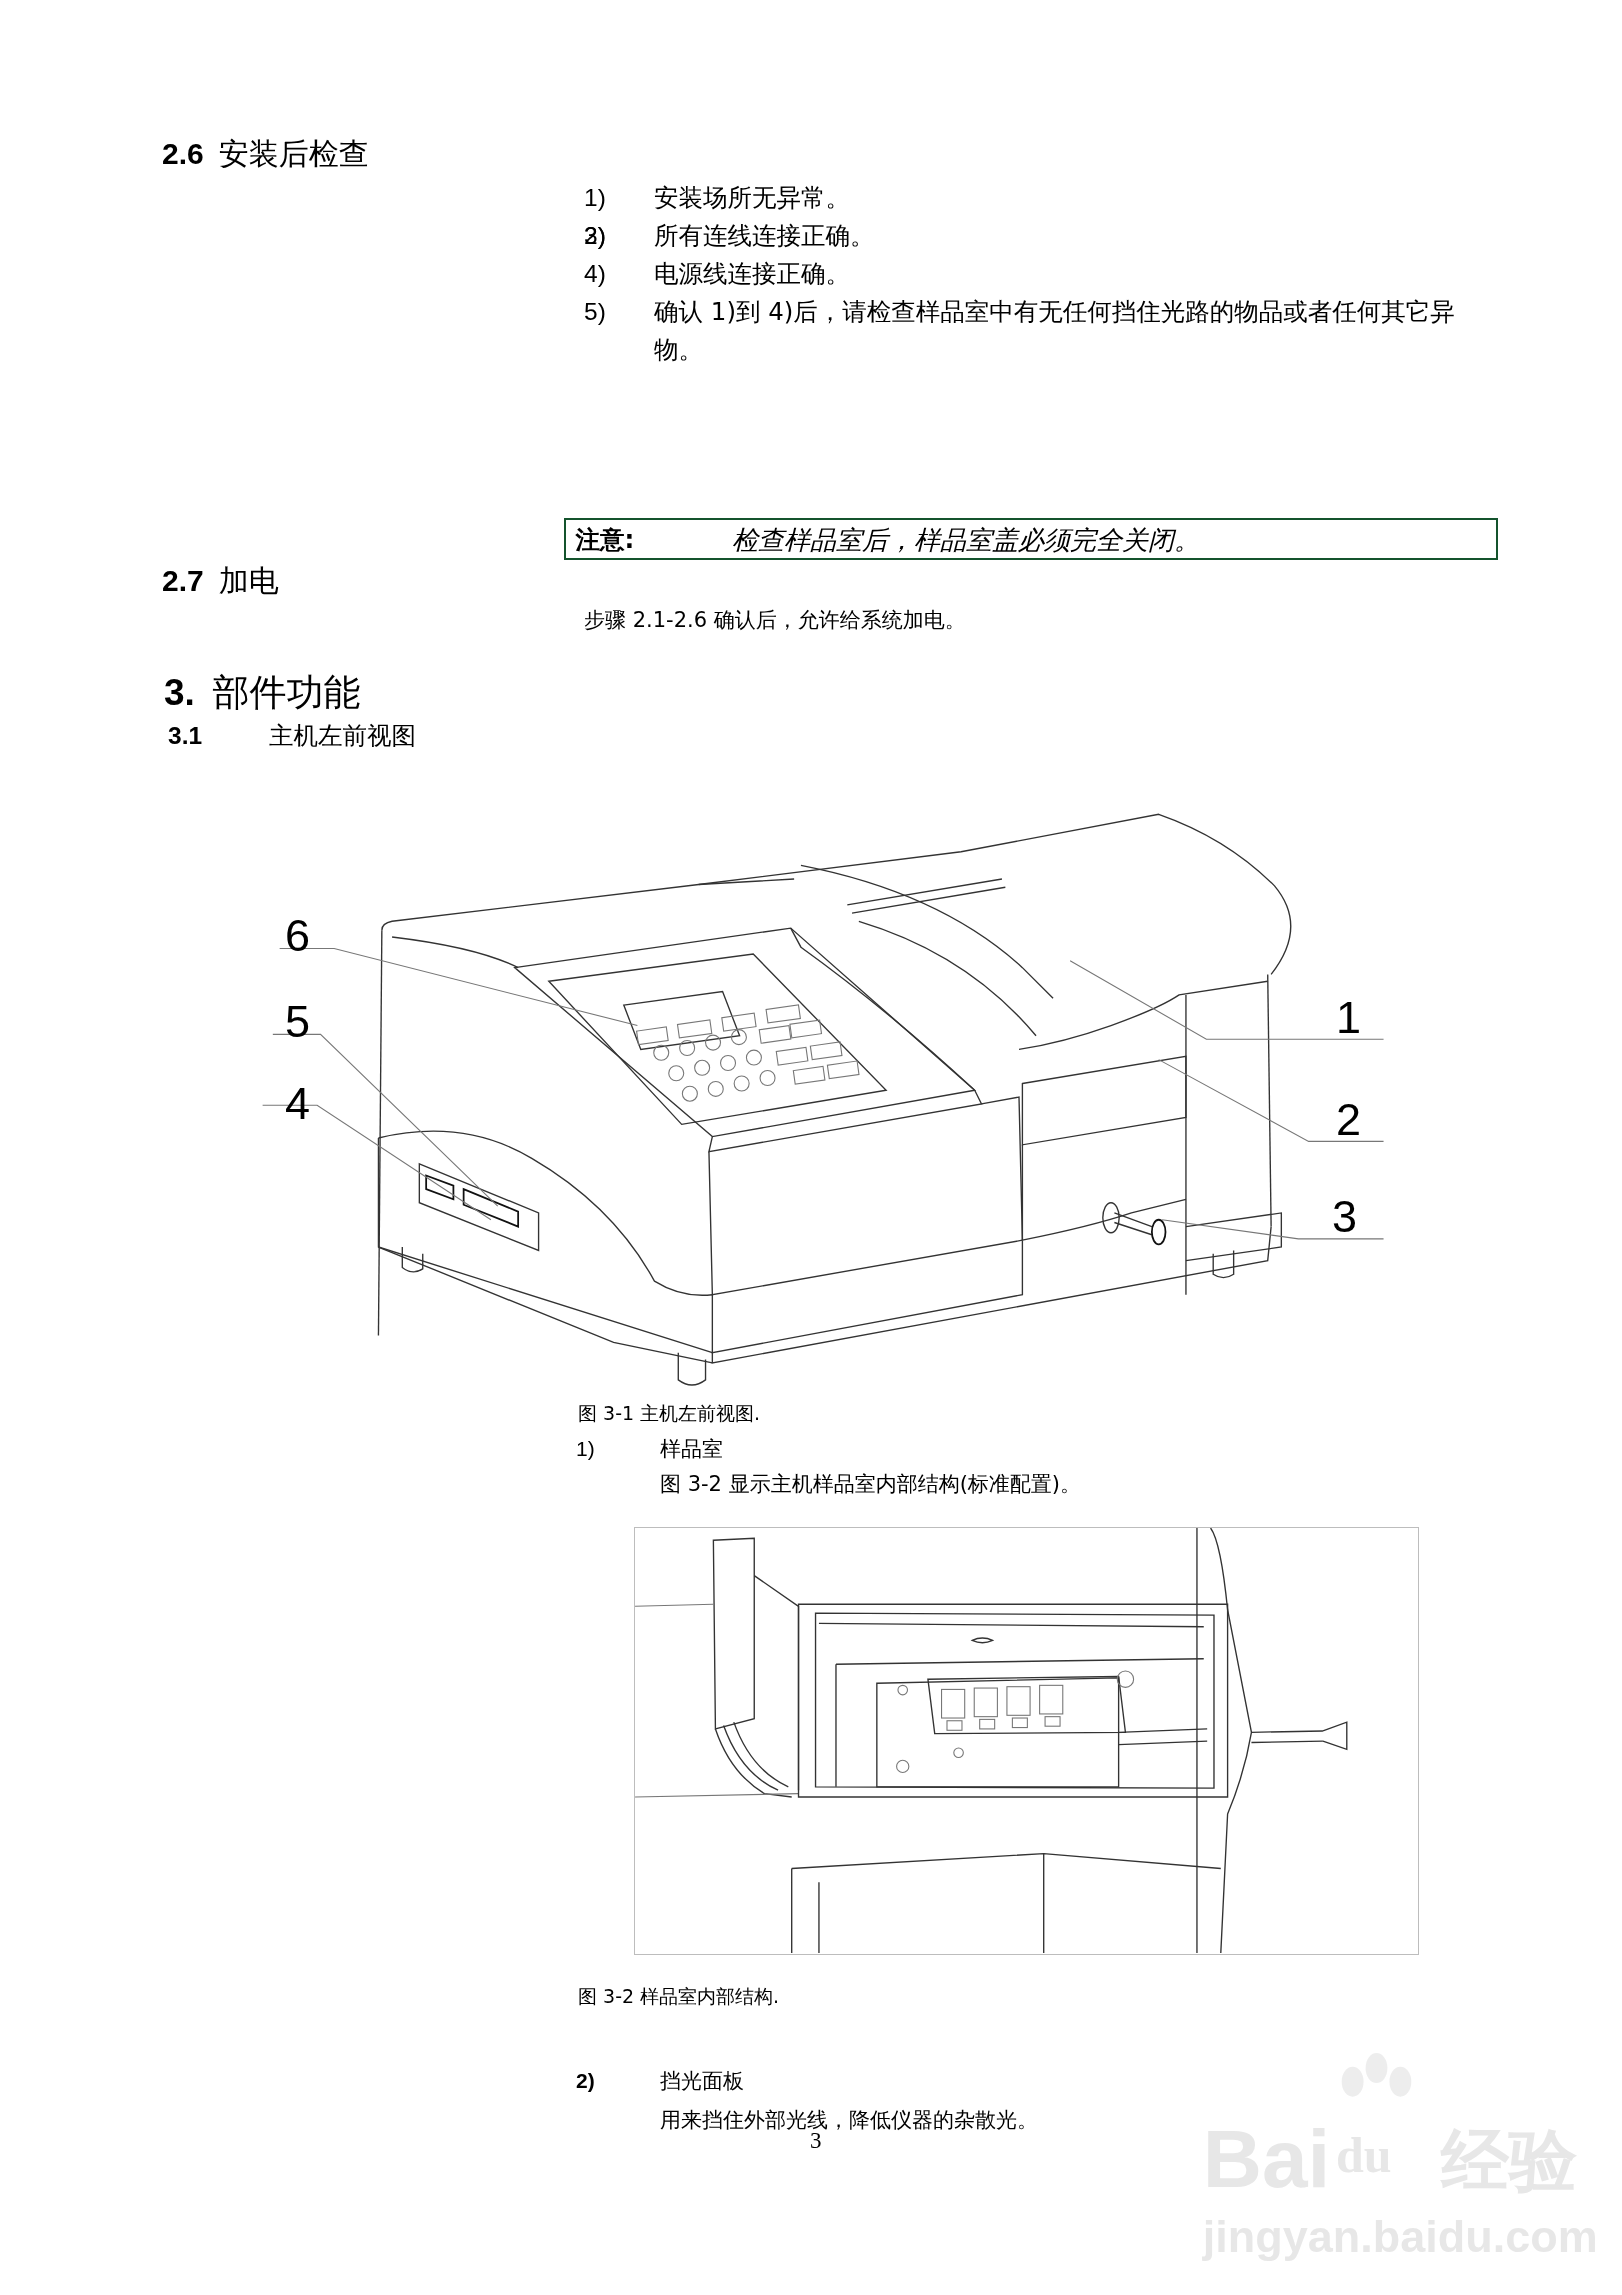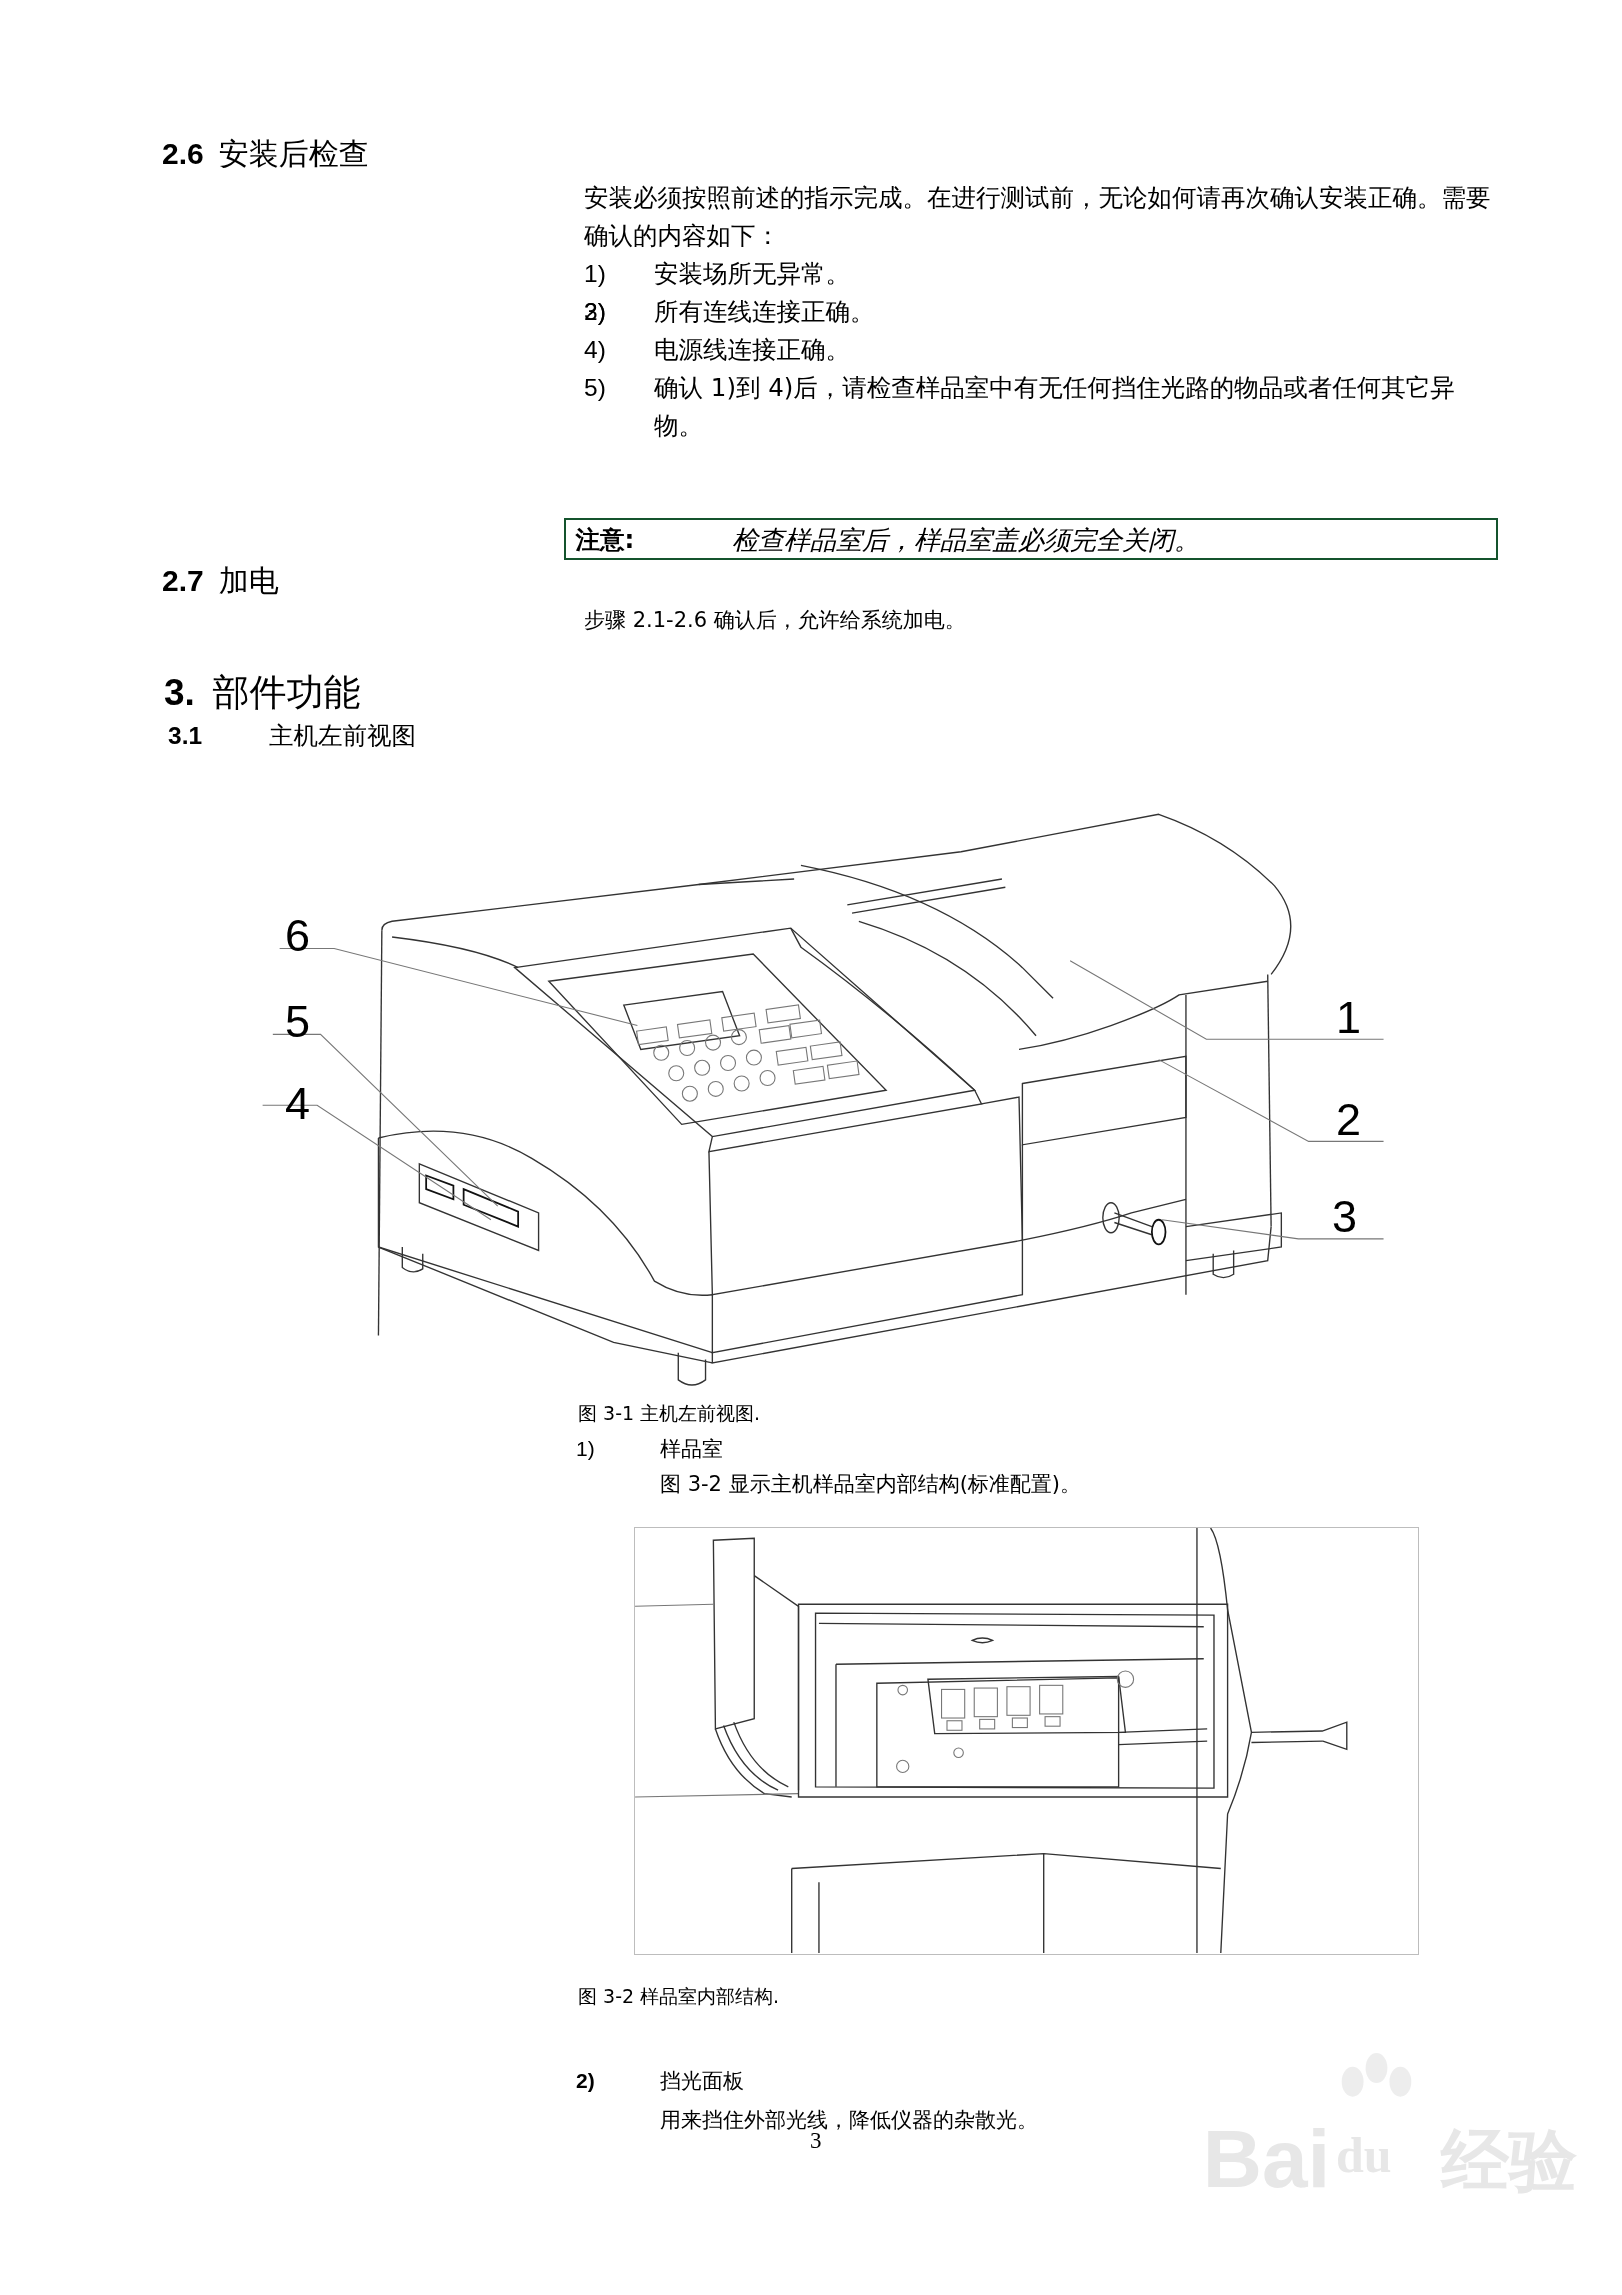--- a/index.html
+++ b/index.html
@@ -31,21 +31,20 @@
   svg .ld { fill:none; stroke:#111; stroke-width:2.6; }
 </style>
 </head>
 <body>
 
 <div class="abs h2" style="left:162px; top:136px;">
   <span class="num">2.6</span><span>安装后检查</span>
 </div>
 
 <div class="para" style="top:179px;">
-  <div style="white-space:normal; word-break:break-all;">安装必须按照前述的指示完成。在进行测试前，无论如何请再次确认安装正确。需要确认的内容如下：</div>
   <div class="list-item">
     <span class="list-num">1)</span>
     <span>安装场所无异常。</span>
   </div>
   <div class="list-item">
     <span class="list-num">2)</span>
   </div>
   <div class="list-item">
     <span class="list-num">3)</span>
     <span>所有连线连接正确。</span>
@@ -226,19 +225,20 @@
   <span class="list-num" style="width:84px; font-weight:bold;">2)</span><span>挡光面板</span>
 </div>
 <div class="abs body" style="left:660px; top:2101px;">用来挡住外部光线，降低仪器的杂散光。</div>
 
 <div class="abs page-num" style="left:810px; top:2128px;">3</div>
 
 <div class="watermark">
   <span class="wm-text" style="left:6.8px; top:61px; font-size:82px;">Bai</span>
   <span class="wm-text" style="left:140px; top:75px; font-size:50px;font-family:Liberation Serif, serif;">du</span>
   <span class="wm-text" style="left:245px; top:65px; font-size:68px;">经验</span>
+  <span class="wm-text" style="left:6.8px; top:160px; font-size:45px;">jingyan.baidu.com</span>
   <svg class="abs" style="left:136px; top:0;" width="89" height="75" viewBox="0 0 130 110">
     <ellipse cx="30" cy="45" rx="16" ry="22" fill="#cccccc"></ellipse>
     <ellipse cx="65" cy="25" rx="16" ry="22" fill="#cccccc"></ellipse>
     <ellipse cx="100" cy="45" rx="16" ry="22" fill="#cccccc"></ellipse>
   </svg>
 </div>
 
 
 </body></html>

